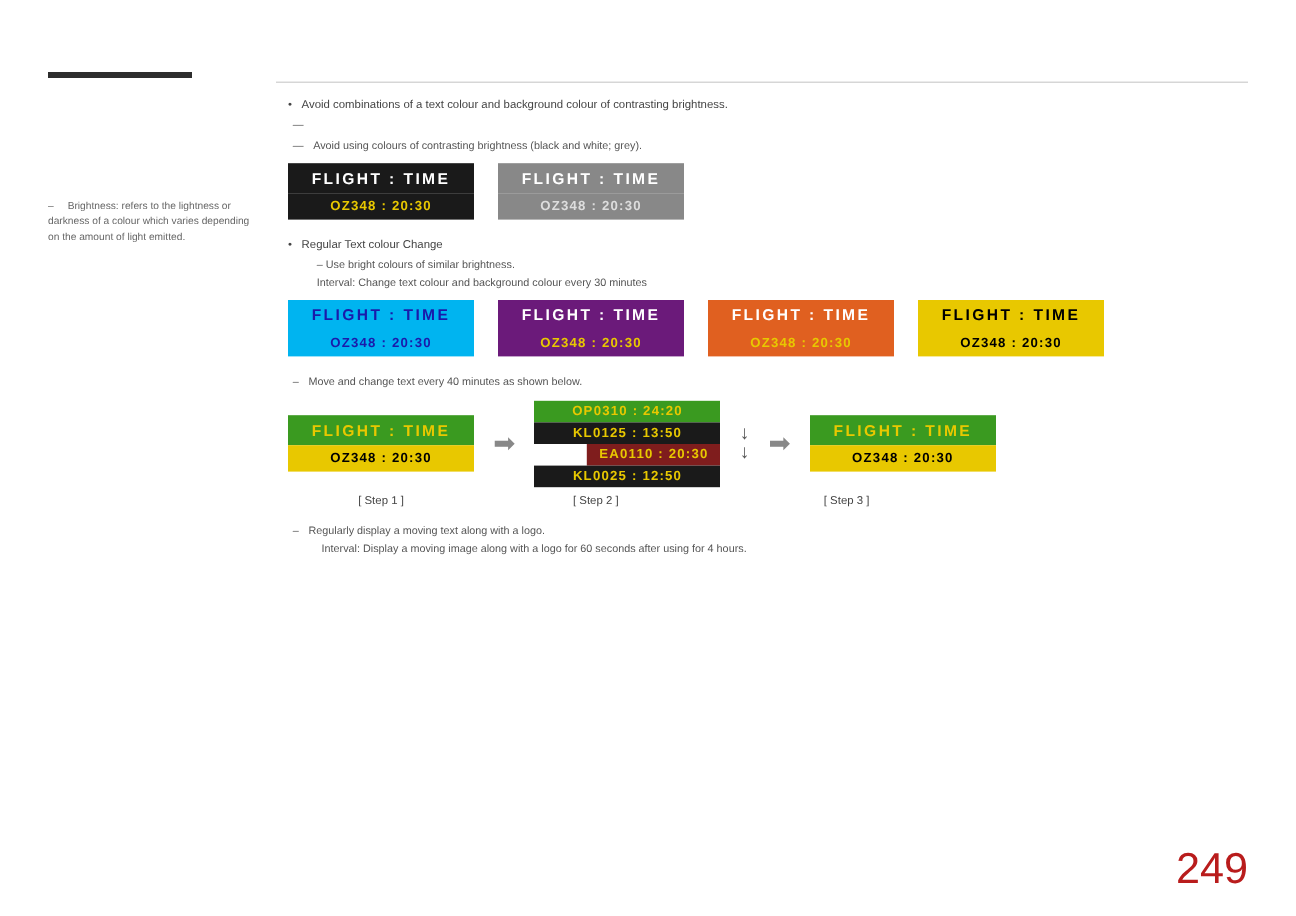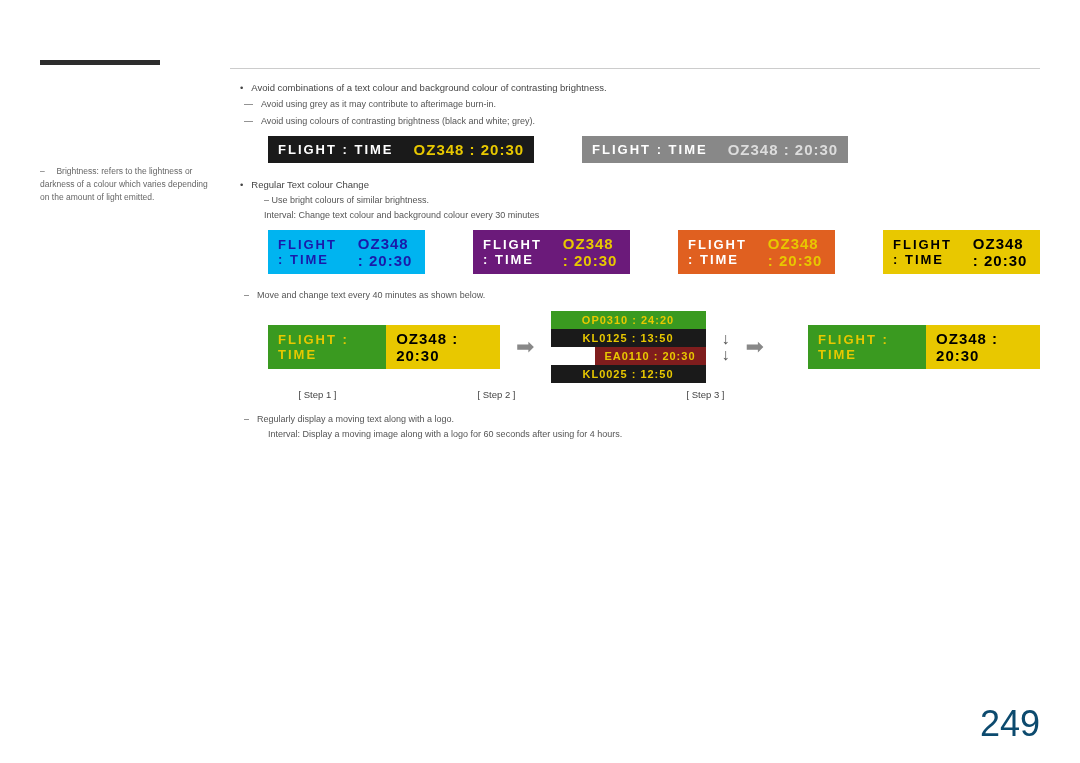--- a/index.html
+++ b/index.html
@@ -18,21 +18,21 @@
       position: relative;
       background: #fff;
     }
 
     
     .page-number {
       position: absolute;
       bottom: 18px;
       right: 40px;
       font-size: 36px;
-      color: #0c4a6e;
+      color: #b91c1c;
       font-weight: 300;
     }
 
     
     .sidebar {
       position: absolute;
       left: 40px;
       top: 60px;
       width: 170px;
     }
@@ -111,38 +111,37 @@
 
     
     .board-row {
       display: flex;
       gap: 20px;
       margin-bottom: 16px;
     }
 
     .flight-board {
       display: inline-flex;
-      flex-direction: row;
+      flex-direction: column;
       min-width: 155px;
-      margin-left: 28px;
     }
 
     .board-header {
       padding: 5px 10px;
       font-size: 13px;
       font-weight: bold;
       letter-spacing: 2px;
       display: flex;
       align-items: center;
       justify-content: center;
     }
 
     .board-body {
       padding: 5px 10px;
-      font-size: 15px;
+      font-size: 11px;
       font-weight: bold;
       letter-spacing: 1px;
       display: flex;
       align-items: center;
       justify-content: center;
     }
 
     
     .board-dark .board-header {
       background: #1a1a1a;
@@ -309,21 +308,20 @@
 
   <div class="main-content">
 
     <div class="bullet-section section-gap">
       <div class="bullet-item">
         <span class="bullet-dot">•</span>
         <span>Avoid combinations of a text colour and background colour of contrasting brightness.</span>
       </div>
       <div class="dash-item">
         <span class="dash-sym">—</span>
-        <span>Avoid using grey as it may contribute to afterimage burn-in.</span>
       </div>
       <div class="dash-item">
         <span class="dash-sym">—</span>
         <span>Avoid using colours of contrasting brightness (black and white; grey).</span>
       </div>
     </div>
 
     <div class="board-row section-gap2">
 
       <div class="flight-board board-dark">

